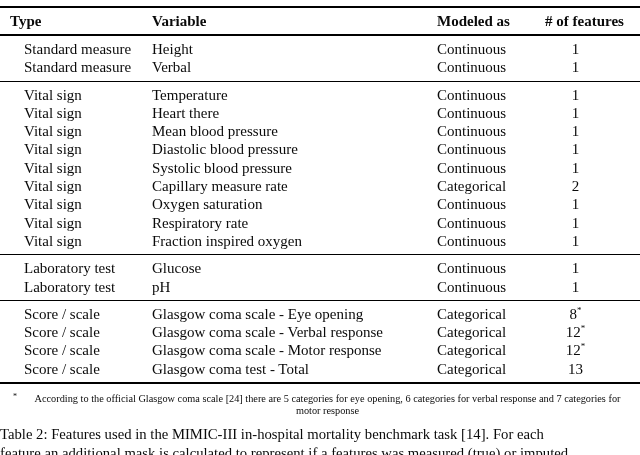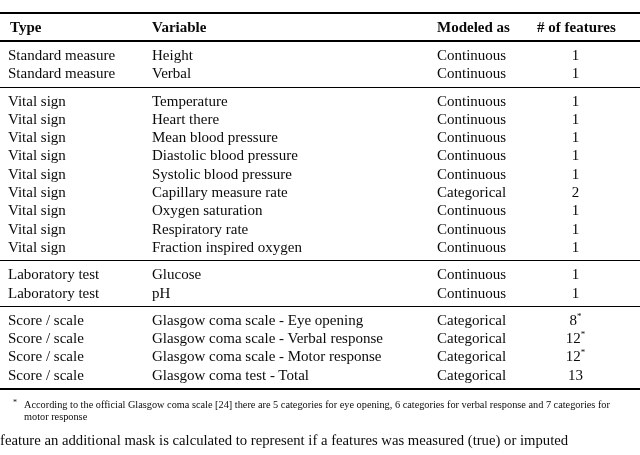--- a/index.html
+++ b/index.html
@@ -8,51 +8,51 @@
     width: 640px; height: 455px; overflow: hidden;
     background: #ffffff; color: #0a0a0a;
     font-family: "Liberation Serif", "DejaVu Serif", serif;
   }
   .page { width: 640px; height: 455px; position: relative; }
 
   table.features {
     border-collapse: collapse;
     table-layout: fixed;
     width: 640px;
-    margin-top: 12px;
+    margin-top: 6px;
     border-top: 2.2px solid #000;
     border-bottom: 2.5px solid #000;
   }
   col.c1 { width: 152px; }
   col.c2 { width: 285px; }
   col.c3 { width: 100px; }
   col.c4 { width: 103px; }
 
   thead th {
     font-weight: bold;
     font-size: 15px;
     line-height: 18px;
     text-align: left;
     padding: 4px 0 4px 0;
     border-bottom: 2px solid #000;
     white-space: nowrap;
   }
   thead th.c1 { padding-left: 10px; }
-  thead th.c4 { text-align: left; padding-right: 8px; }
+  thead th.c4 { text-align: center; padding-right: 8px; }
 
   tbody + tbody { border-top: 1.5px solid #000; }
 
   td {
     font-size: 15px;
     line-height: 18.3px;
     padding: 0;
     vertical-align: middle;
     white-space: nowrap;
   }
-  td.c1 { padding-left: 8px; }
+  td.c1 { padding-left: 24px; }
   td.c4 { text-align: center; padding-right: 26px; }
   tbody tr:first-child td { padding-top: 4px; }
   tbody tr:last-child td { padding-bottom: 4px; }
 
   sup.fmark {
     font-size: 9px;
     line-height: 0;
     vertical-align: super;
   }
 
@@ -65,21 +65,21 @@
     line-height: 11.5px;
   }
   .footnote .fn-marker {
     font-size: 8px;
     line-height: 8px;
     margin-right: 7px;
     position: relative;
     top: 0px;
     flex: 0 0 auto;
   }
-  .footnote .fn-text { width: 607px; }
+  .footnote .fn-text { width: 607px; text-align: center; }
 
   .caption {
     margin-top: 9px;
     font-size: 14.7px;
     line-height: 18.5px;
     white-space: nowrap;
   }
 </style>
 </head>
 <body>
@@ -228,16 +228,17 @@
 
   <div class="footnote">
     <span class="fn-marker">*</span>
     <span class="fn-text">
       <span>According to the official Glasgow coma scale [24] there are 5 categories for eye opening, 6 categories for verbal response and 7</span>
       <span>categories for motor response</span>
     </span>
   </div>
 
   <div class="caption">
+    <div>Table 2: Features used in the MIMIC-III in-hospital mortality benchmark task [14]. For each</div>
     <div>feature an additional mask is calculated to represent if a features was measured (true) or imputed</div>
   </div>
 
 </div>
 
 </body></html>

